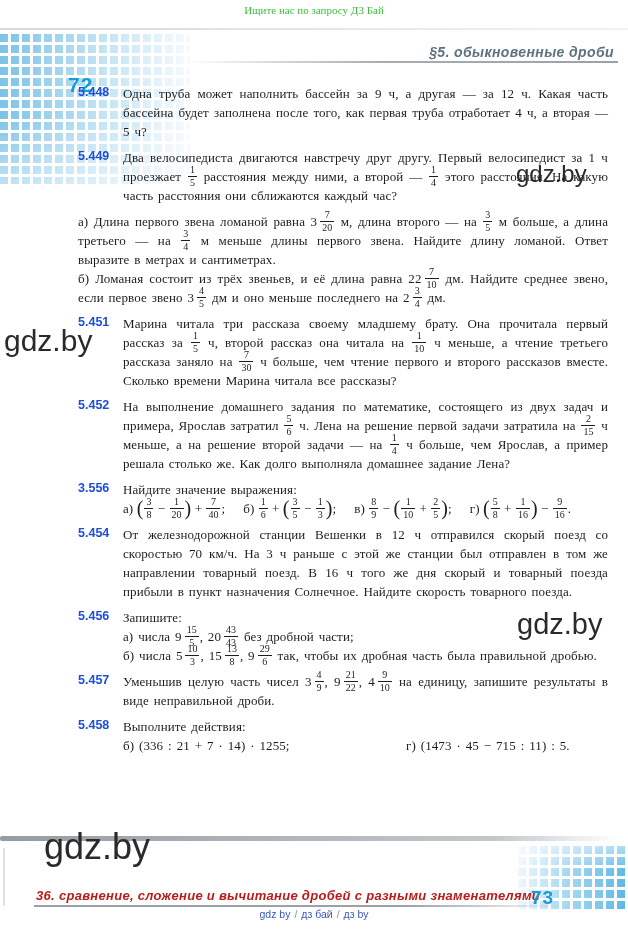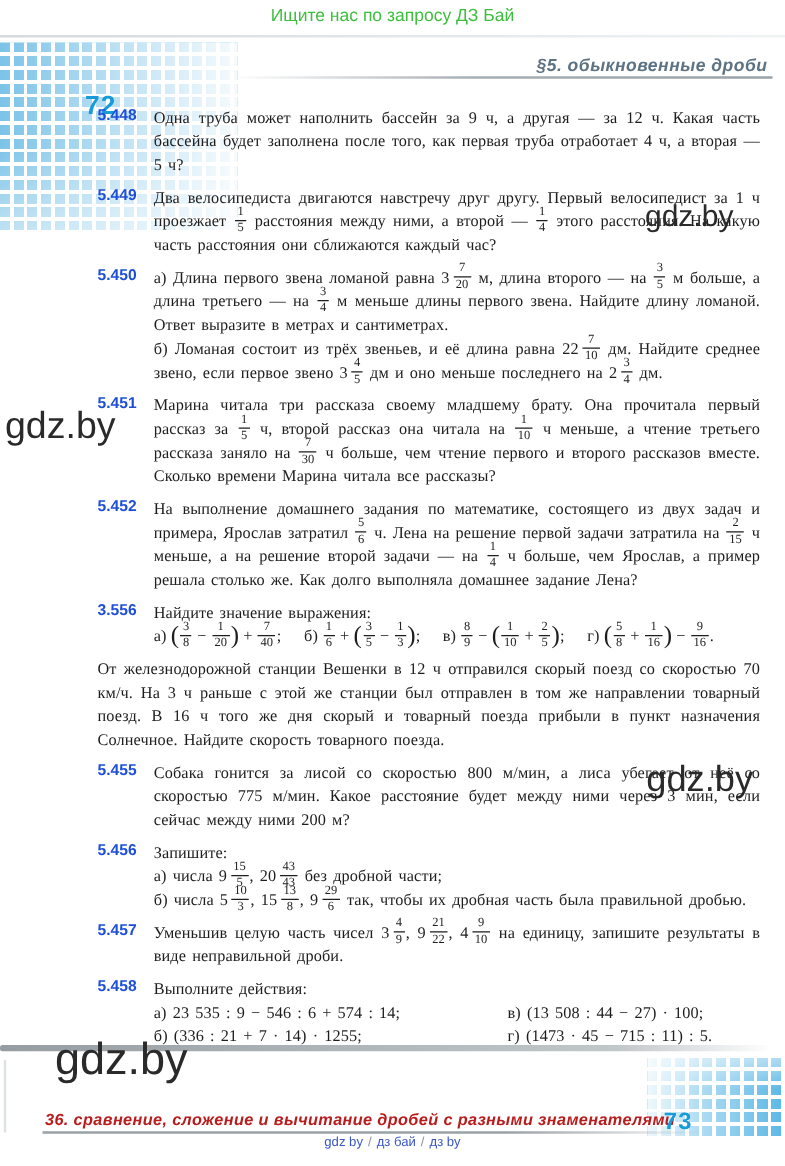--- a/index.html
+++ b/index.html
@@ -5,21 +5,21 @@
   html,body{margin:0;padding:0;}
   body{
     width:628px;height:933px;position:relative;overflow:hidden;
     background:#ffffff;
     font-family:"Liberation Serif","DejaVu Serif",serif;
     color:#1d1d1d;
   }
   
   .top-note{
     position:absolute;top:4px;left:0;width:100%;text-align:center;
-    font-family:Liberation Sans, sans-serif;font-size:14px;color:#3dbf3d;
+    font-family:Liberation Serif, serif;font-size:11px;color:#3dbf3d;
   }
   
   .card-top{position:absolute;top:28px;left:0;width:628px;height:2px;
     background:linear-gradient(to right,#d4dadd,#f0f3f4);}
   .mosaic-tl{
     position:absolute;left:0;top:34px;width:190px;height:150px;z-index:1;
     background-image:
       linear-gradient(to right, rgba(255,255,255,0) 0%, rgba(255,255,255,.55) 55%, rgba(255,255,255,.93) 100%),
       linear-gradient(to bottom, rgba(255,255,255,0) 55%, rgba(255,255,255,.5) 100%),
       repeating-linear-gradient(to right, rgba(0,0,0,0) 0 8px, #fff 8px 11px),
@@ -116,21 +116,20 @@
         <div class="pline">Одна труба может наполнить бассейн за 9 ч, а другая — за 12 ч. Какая часть бассейна будет заполнена после того, как первая труба отработает 4 ч, а вторая — 5 ч?</div>
       </div>
     </div>
     <div class="prob">
       <div class="pnum">5.449</div>
       <div class="pbody">
         <div class="pline">Два велосипедиста двигаются навстречу друг другу. Первый велосипедист за 1 ч проезжает <span class="mixed"><span class="frac"><span class="fnum">1</span><span class="fden">5</span></span></span> расстояния между ними, а второй — <span class="mixed"><span class="frac"><span class="fnum">1</span><span class="fden">4</span></span></span> этого расстояния. На какую часть расстояния они сближаются каждый час?</div>
       </div>
     </div>
     <div class="prob">
-      <div class="pnum">5.450</div>
       <div class="pbody">
         <div class="pline">а) Длина первого звена ломаной равна <span class="mixed"><span class="whole">3</span><span class="frac"><span class="fnum">7</span><span class="fden">20</span></span></span> м, длина второго — на <span class="mixed"><span class="frac"><span class="fnum">3</span><span class="fden">5</span></span></span> м больше, а длина третьего — на <span class="mixed"><span class="frac"><span class="fnum">3</span><span class="fden">4</span></span></span> м меньше длины первого звена. Найдите длину ломаной. Ответ выразите в метрах и сантиметрах.</div>
         <div class="pline">б) Ломаная состоит из трёх звеньев, и её длина равна <span class="mixed"><span class="whole">22</span><span class="frac"><span class="fnum">7</span><span class="fden">10</span></span></span> дм. Найдите среднее звено, если первое звено <span class="mixed"><span class="whole">3</span><span class="frac"><span class="fnum">4</span><span class="fden">5</span></span></span> дм и оно меньше последнего на <span class="mixed"><span class="whole">2</span><span class="frac"><span class="fnum">3</span><span class="fden">4</span></span></span> дм.</div>
       </div>
     </div>
     <div class="prob">
       <div class="pnum">5.451</div>
       <div class="pbody">
         <div class="pline">Марина читала три рассказа своему младшему брату. Она прочитала первый рассказ за <span class="mixed"><span class="frac"><span class="fnum">1</span><span class="fden">5</span></span></span> ч, второй рассказ она читала на <span class="mixed"><span class="frac"><span class="fnum">1</span><span class="fden">10</span></span></span> ч меньше, а чтение третьего рассказа заняло на <span class="mixed"><span class="frac"><span class="fnum">7</span><span class="fden">30</span></span></span> ч больше, чем чтение первого и второго рассказов вместе. Сколько времени Марина читала все рассказы?</div>
       </div>
@@ -142,52 +141,43 @@
       </div>
     </div>
     <div class="prob">
       <div class="pnum">3.556</div>
       <div class="pbody">
         <div class="pline">Найдите значение выражения:</div>
         <div class="pline nowrap">а) <span class="bigpar">(</span><span class="mixed"><span class="frac"><span class="fnum">3</span><span class="fden">8</span></span></span> − <span class="mixed"><span class="frac"><span class="fnum">1</span><span class="fden">20</span></span></span><span class="bigpar">)</span> + <span class="mixed"><span class="frac"><span class="fnum">7</span><span class="fden">40</span></span></span>;<span class="gap" style="width:18px"></span>б) <span class="mixed"><span class="frac"><span class="fnum">1</span><span class="fden">6</span></span></span> + <span class="bigpar">(</span><span class="mixed"><span class="frac"><span class="fnum">3</span><span class="fden">5</span></span></span> − <span class="mixed"><span class="frac"><span class="fnum">1</span><span class="fden">3</span></span></span><span class="bigpar">)</span>;<span class="gap" style="width:18px"></span>в) <span class="mixed"><span class="frac"><span class="fnum">8</span><span class="fden">9</span></span></span> − <span class="bigpar">(</span><span class="mixed"><span class="frac"><span class="fnum">1</span><span class="fden">10</span></span></span> + <span class="mixed"><span class="frac"><span class="fnum">2</span><span class="fden">5</span></span></span><span class="bigpar">)</span>;<span class="gap" style="width:18px"></span>г) <span class="bigpar">(</span><span class="mixed"><span class="frac"><span class="fnum">5</span><span class="fden">8</span></span></span> + <span class="mixed"><span class="frac"><span class="fnum">1</span><span class="fden">16</span></span></span><span class="bigpar">)</span> − <span class="mixed"><span class="frac"><span class="fnum">9</span><span class="fden">16</span></span></span>.</div>
       </div>
     </div>
     <div class="prob">
+      <div class="pnum">5.454</div>
       <div class="pbody">
         <div class="pline">От железнодорожной станции Вешенки в 12 ч отправился скорый поезд со скоростью 70 км/ч. На 3 ч раньше с этой же станции был отправлен в том же направлении товарный поезд. В 16 ч того же дня скорый и товарный поезда прибыли в пункт назначения Солнечное. Найдите скорость товарного поезда.</div>
-      </div>
-    </div>
-    <div class="prob">
-      <div class="pnum">5.455</div>
-      <div class="pbody">
-        <div class="pline">Собака гонится за лисой со скоростью 800 м/мин, а лиса убегает от неё со скоростью 775 м/мин. Какое расстояние будет между ними через 3 мин, если сейчас между ними 200 м?</div>
       </div>
     </div>
     <div class="prob">
       <div class="pnum">5.456</div>
       <div class="pbody">
         <div class="pline">Запишите:</div>
         <div class="pline">а) числа <span class="mixed"><span class="whole">9</span><span class="frac"><span class="fnum">15</span><span class="fden">5</span></span></span>, <span class="mixed"><span class="whole">20</span><span class="frac"><span class="fnum">43</span><span class="fden">43</span></span></span> без дробной части;</div>
         <div class="pline">б) числа <span class="mixed"><span class="whole">5</span><span class="frac"><span class="fnum">10</span><span class="fden">3</span></span></span>, <span class="mixed"><span class="whole">15</span><span class="frac"><span class="fnum">13</span><span class="fden">8</span></span></span>, <span class="mixed"><span class="whole">9</span><span class="frac"><span class="fnum">29</span><span class="fden">6</span></span></span> так, чтобы их дробная часть была правильной дробью.</div>
       </div>
     </div>
     <div class="prob">
       <div class="pnum">5.457</div>
       <div class="pbody">
         <div class="pline">Уменьшив целую часть чисел <span class="mixed"><span class="whole">3</span><span class="frac"><span class="fnum">4</span><span class="fden">9</span></span></span>, <span class="mixed"><span class="whole">9</span><span class="frac"><span class="fnum">21</span><span class="fden">22</span></span></span>, <span class="mixed"><span class="whole">4</span><span class="frac"><span class="fnum">9</span><span class="fden">10</span></span></span> на единицу, запишите результаты в виде неправильной дроби.</div>
       </div>
     </div>
     <div class="prob">
       <div class="pnum">5.458</div>
       <div class="pbody">
         <div class="pline">Выполните действия:</div>
-        <div class="pcols">
-          <div class="pline">а) 23 535 : 9 − 546 : 6 + 574 : 14;</div>
-          <div class="pline">в) (13 508 : 44 − 27) · 100;</div>
-        </div>
         <div class="pcols">
           <div class="pline">б) (336 : 21 + 7 · 14) · 1255;</div>
           <div class="pline">г) (1473 · 45 − 715 : 11) : 5.</div>
         </div>
       </div>
     </div>
   </div>
 
 <div class="wm wm1">gdz.by</div>
 <div class="wm wm2">gdz.by</div>

